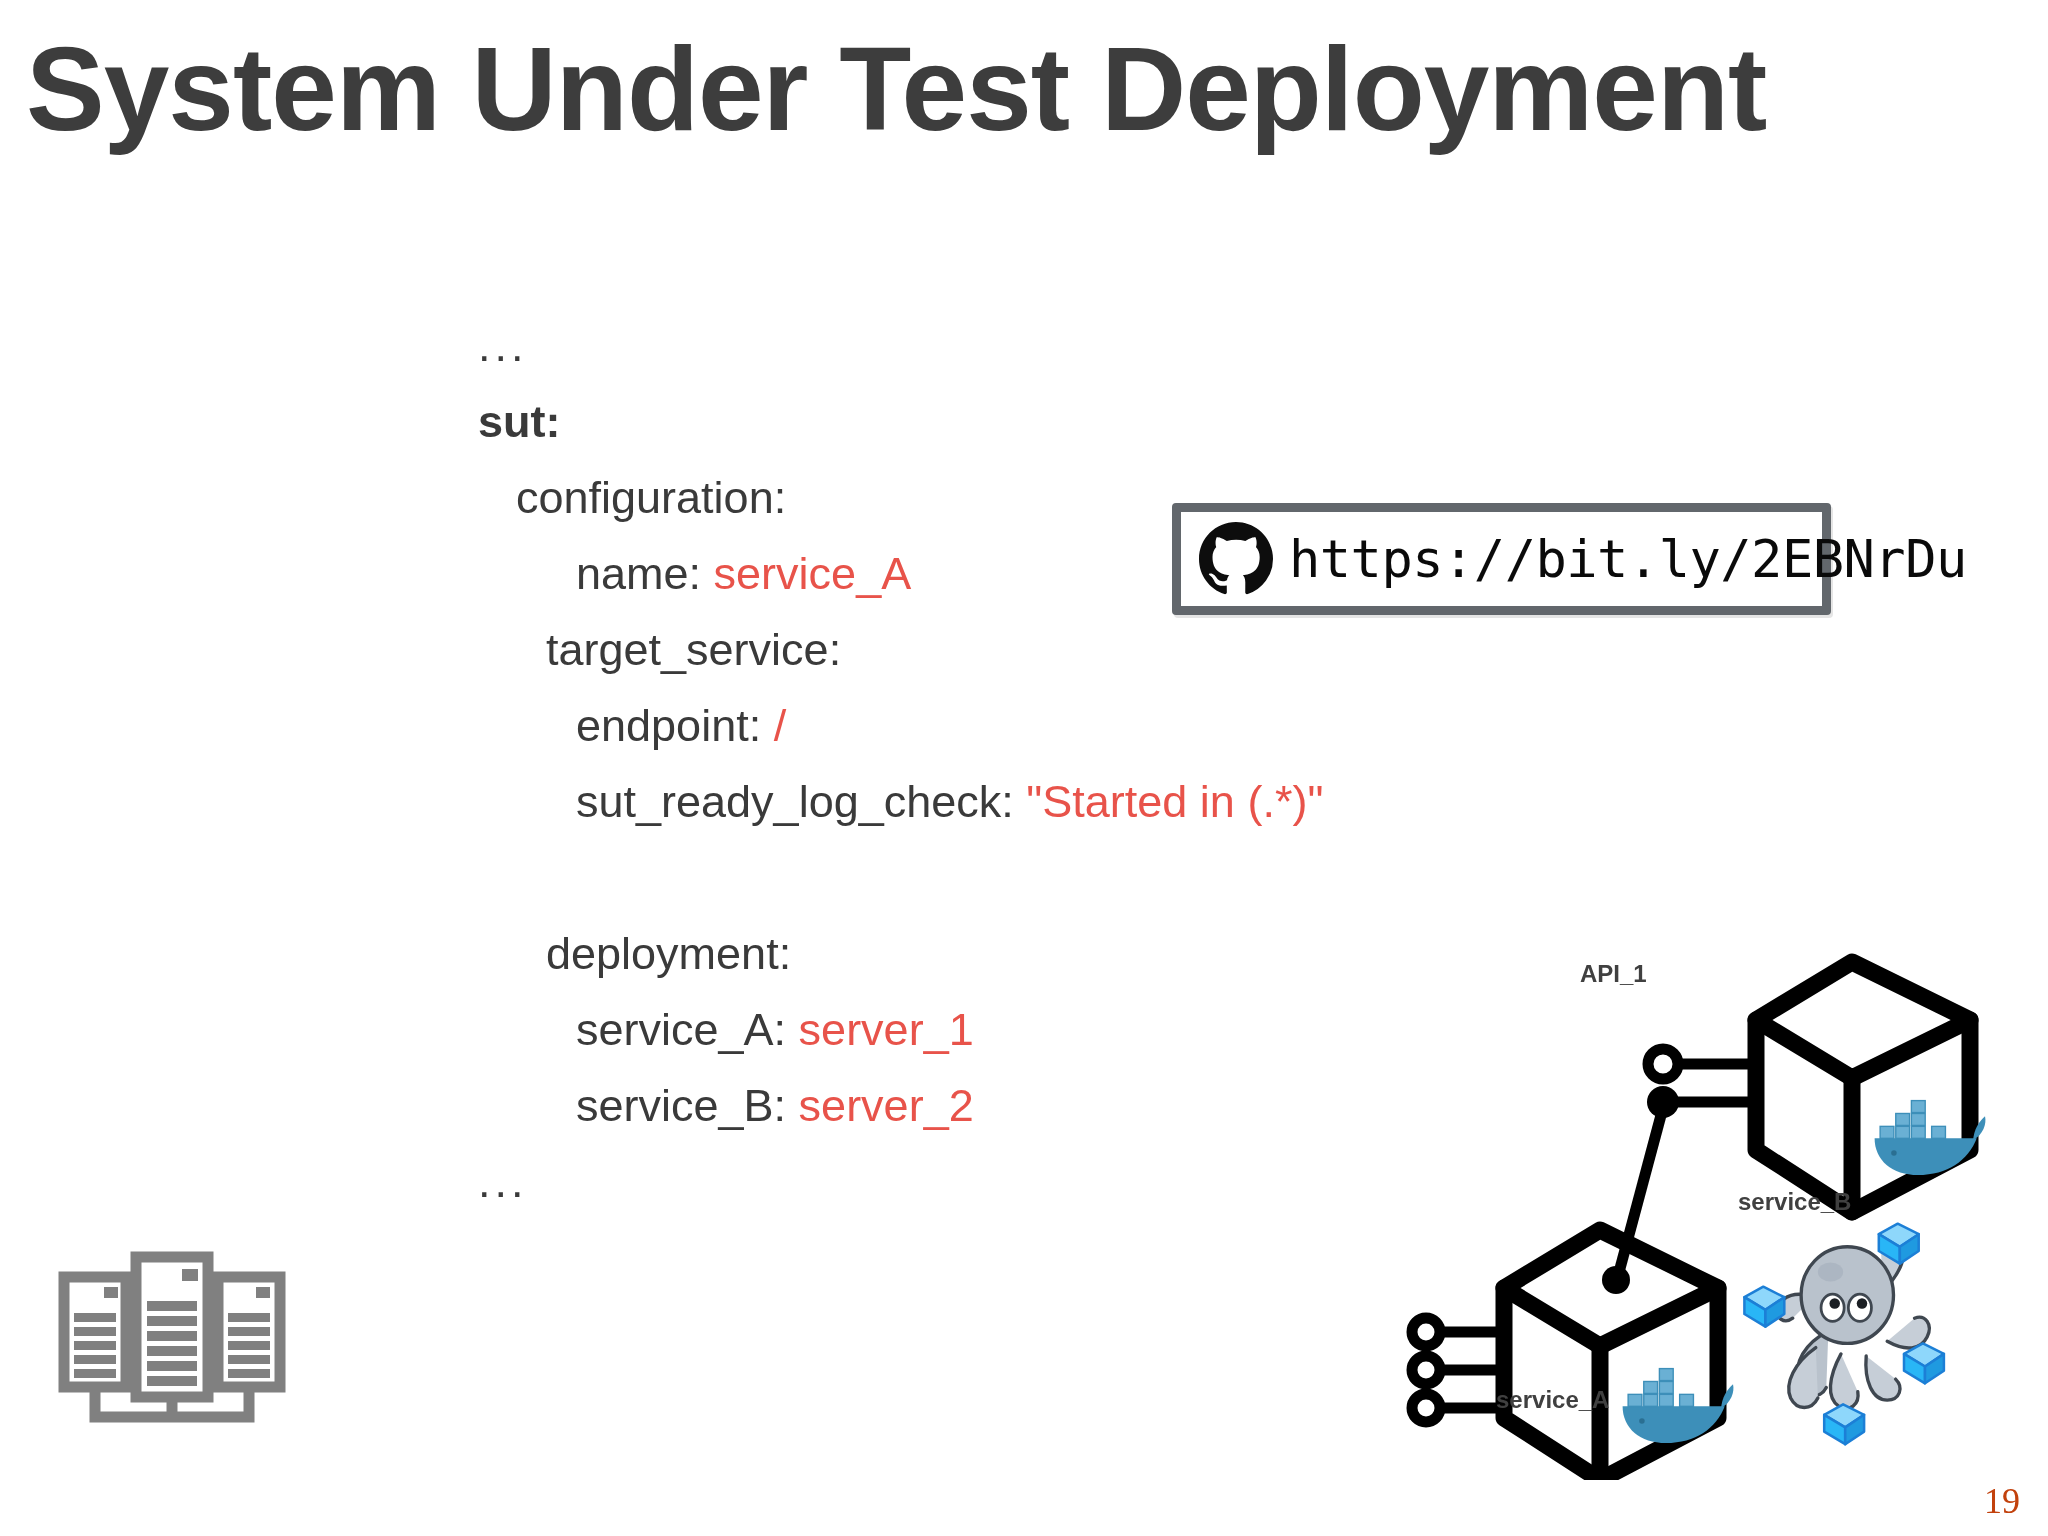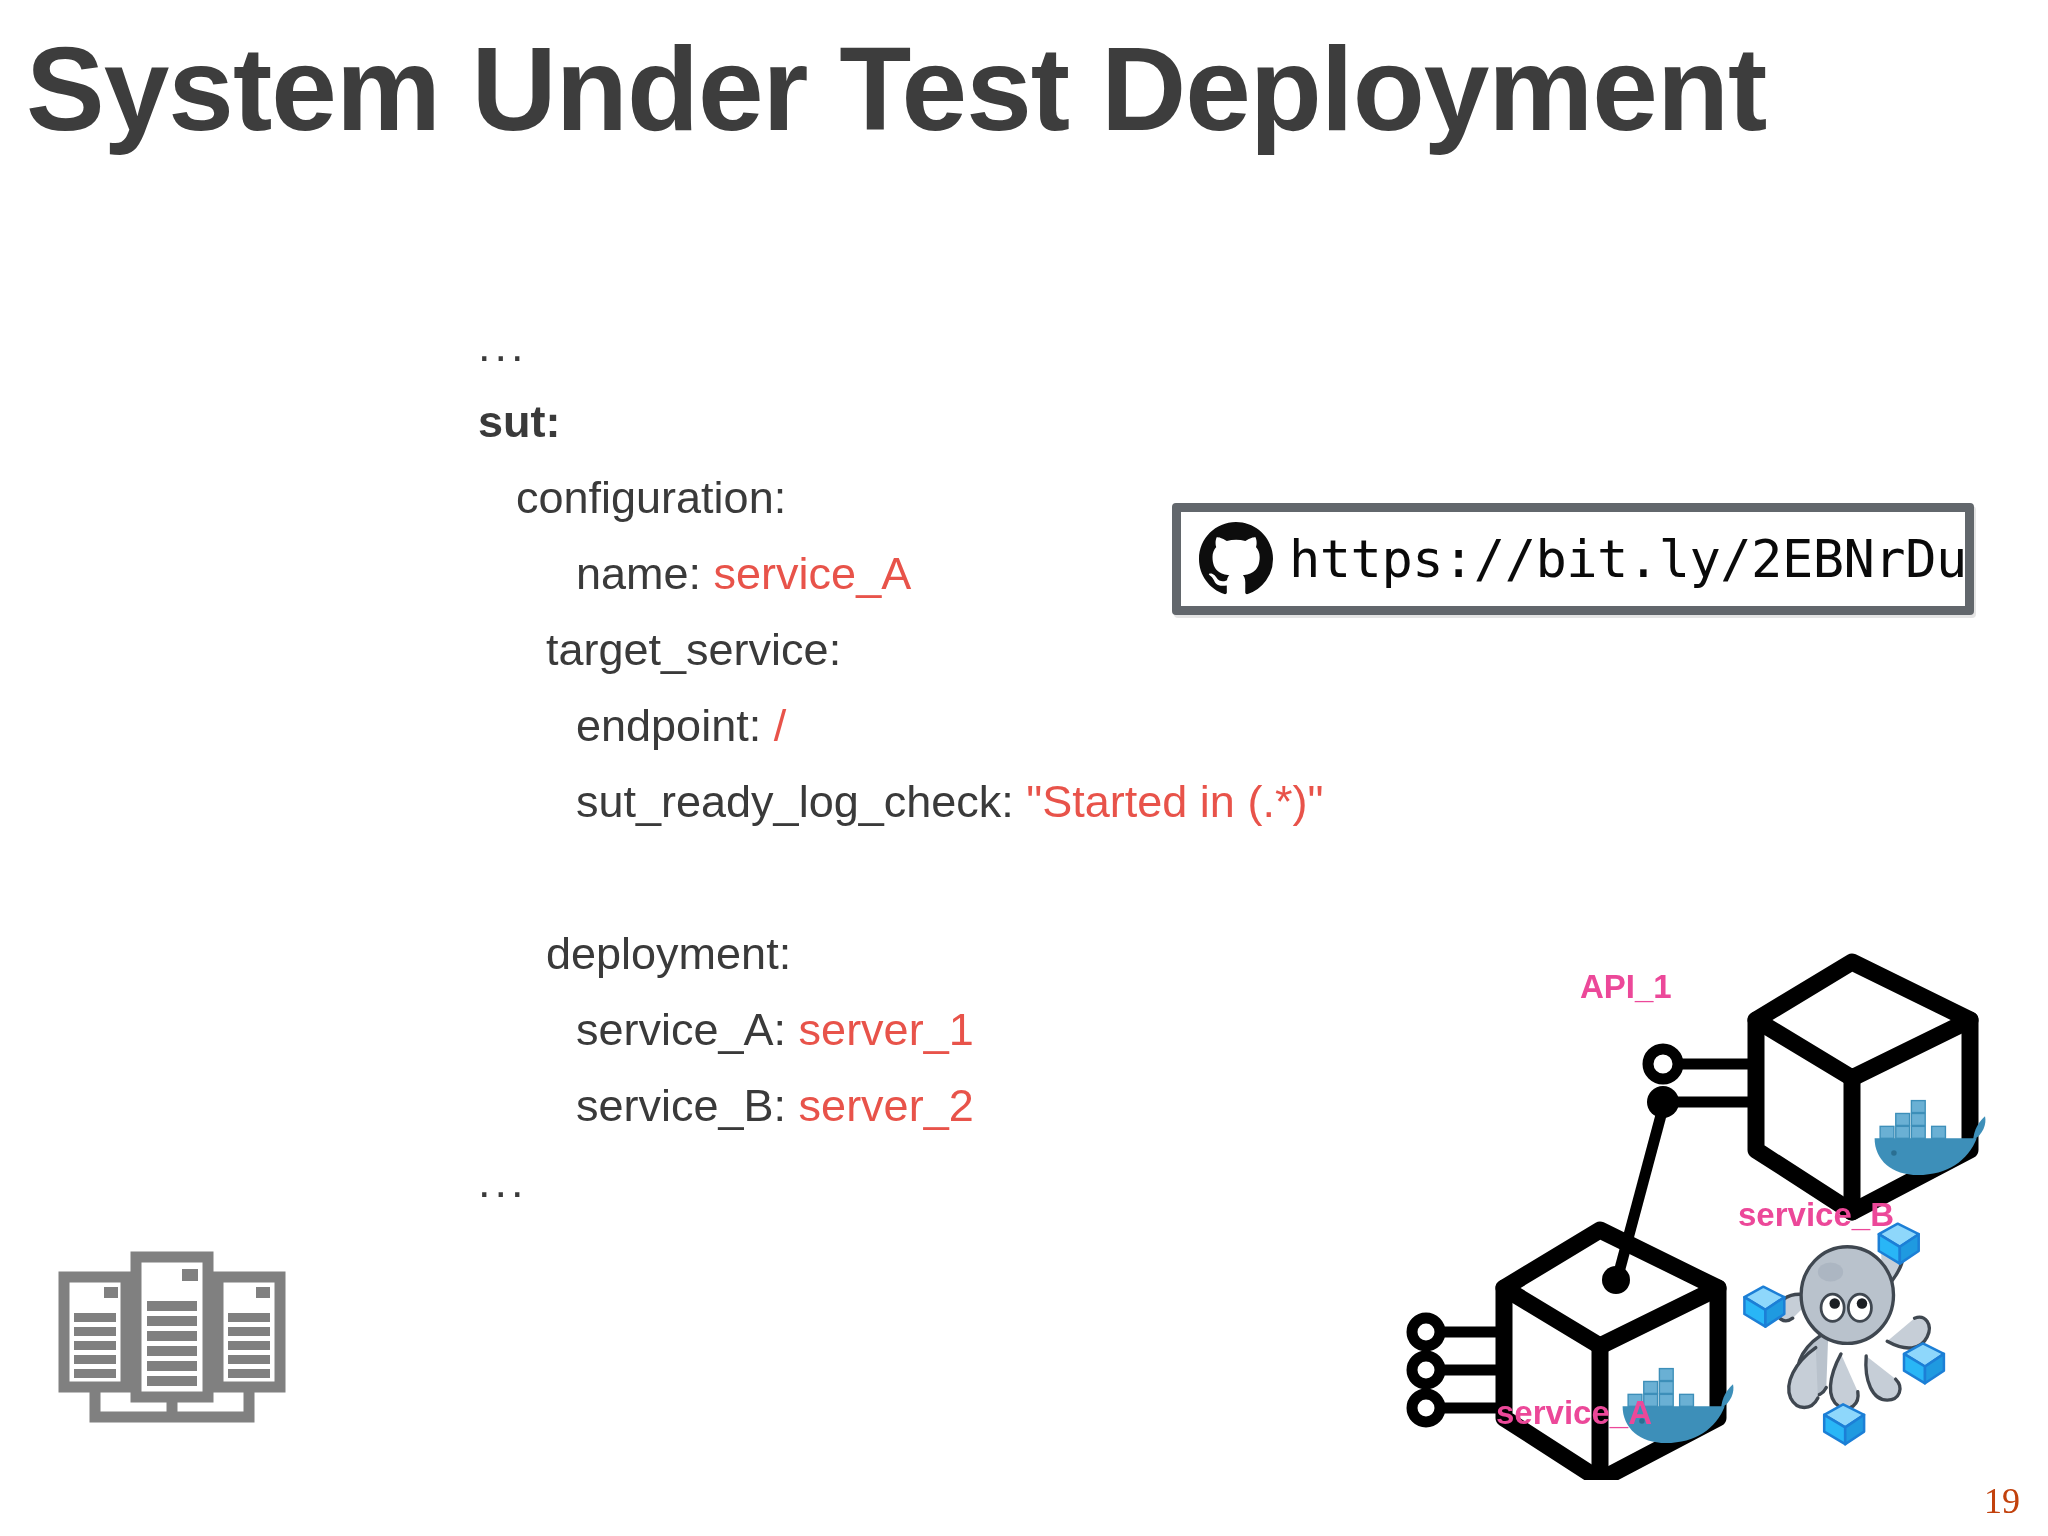--- a/index.html
+++ b/index.html
@@ -57,21 +57,21 @@
   .ind1 { padding-left: 38px; }
   .ind2 { padding-left: 68px; }
   .ind3 { padding-left: 98px; }
   .val { color: #e8534a; }
 
   
   #github-box {
     position: absolute;
     left: 1172px;
     top: 503px;
-    width: 802px;
+    width: 659px;
     height: 112px;
     background: #ffffff;
     border: 9px solid #62676c;
     border-radius: 4px;
     box-sizing: border-box;
     display: flex;
     align-items: center;
     padding-left: 18px;
     box-shadow: 2px 3px 0 rgba(0,0,0,0.10);
   }
@@ -97,26 +97,25 @@
   
   #component-diagram {
     position: absolute;
     left: 1378px;
     top: 900px;
     width: 670px;
     height: 580px;
   }
   .diagram-label {
     position: absolute;
-    font-size: 33px;
+    font-size: 24px;
     font-weight: bold;
-    color: #ec4899;
+    color: #404040;
     white-space: nowrap;
     letter-spacing: 0px;
-    margin-top: 8px;
   }
   #label-api1    { left: 202px; top: 60px; }
   #label-service-b { left: 360px; top: 288px; }
   #label-service-a { left: 118px; top: 486px; }
 
   
   #page-number {
     position: absolute;
     right: 28px;
     bottom: 14px;

